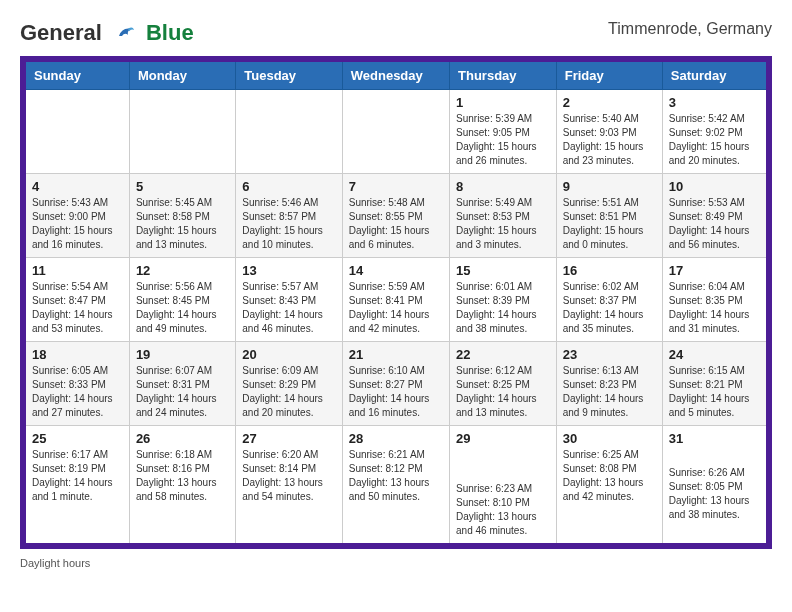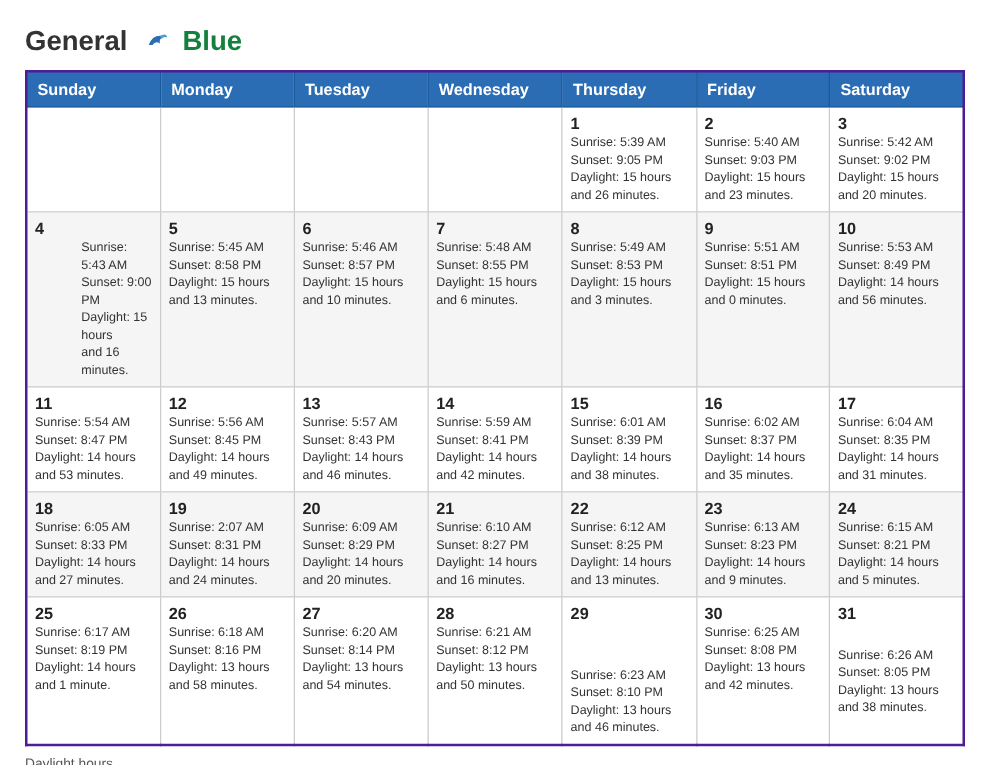--- a/index.html
+++ b/index.html
@@ -50,21 +50,21 @@
       color: #222;
       line-height: 1.1;
     }
     .location {
       font-size: 16px;
       color: #444;
     }
     .calendar {
       width: 100%;
       border-collapse: collapse;
-      border: 2px solid #4c1d95;
+      border: 6px solid #4c1d95;
     }
     .calendar th {
       background: #2a6db5;
       color: #fff;
       text-align: left;
       padding: 6px 8px;
       font-size: 13px;
       border: 1px solid #1a5a9a;
     }
     .calendar td {
@@ -108,20 +108,21 @@
     <div class="logo-text">
       <span class="logo-general">General</span>
       <svg class="logo-icon" viewBox="0 0 30 30" xmlns="http://www.w3.org/2000/svg">
         <path d="M5 20 Q10 5 25 8 Q18 12 20 18 Q14 14 10 20 Z" fill="#2a6db5"></path>
         <path d="M20 8 Q28 3 30 10 Q25 8 22 12 Z" fill="#4a9fd5"></path>
       </svg>
       <span class="logo-blue">Blue</span>
     </div>
   </div>
   <div class="title-section">
+    <div class="location">Timmenrode, Germany</div>
   </div>
 </div>
 
 <table class="calendar">
   <thead>
     <tr>
     <th>Sunday</th>
         <th>Monday</th>
         <th>Tuesday</th>
         <th>Wednesday</th>
@@ -154,21 +155,21 @@
           <span class="day-number">3</span>
           <div class="day-info" style="white-space: pre-line;">Sunrise: 5:42 AM
 Sunset: 9:02 PM
 Daylight: 15 hours
 and 20 minutes.</div>
         </td>
       </tr>
       <tr>
         <td>
           <span class="day-number">4</span>
-          <div class="day-info" style="white-space: pre-line; margin-left: 37px;">Sunrise: 5:43 AM
+          <div class="day-info" style="white-space: pre-line;">Sunrise: 5:43 AM
 Sunset: 9:00 PM
 Daylight: 15 hours
 and 16 minutes.</div>
         </td>
         <td>
           <span class="day-number">5</span>
           <div class="day-info" style="white-space: pre-line;">Sunrise: 5:45 AM
 Sunset: 8:58 PM
 Daylight: 15 hours
 and 13 minutes.</div>
@@ -263,21 +264,21 @@
       <tr>
         <td>
           <span class="day-number">18</span>
           <div class="day-info" style="white-space: pre-line;">Sunrise: 6:05 AM
 Sunset: 8:33 PM
 Daylight: 14 hours
 and 27 minutes.</div>
         </td>
         <td>
           <span class="day-number">19</span>
-          <div class="day-info" style="white-space: pre-line;">Sunrise: 2:07 AM
+          <div class="day-info" style="white-space: pre-line;">Sunrise: 6:07 AM
 Sunset: 8:31 PM
 Daylight: 14 hours
 and 24 minutes.</div>
         </td>
         <td>
           <span class="day-number">20</span>
           <div class="day-info" style="white-space: pre-line;">Sunrise: 6:09 AM
 Sunset: 8:29 PM
 Daylight: 14 hours
 and 20 minutes.</div>

